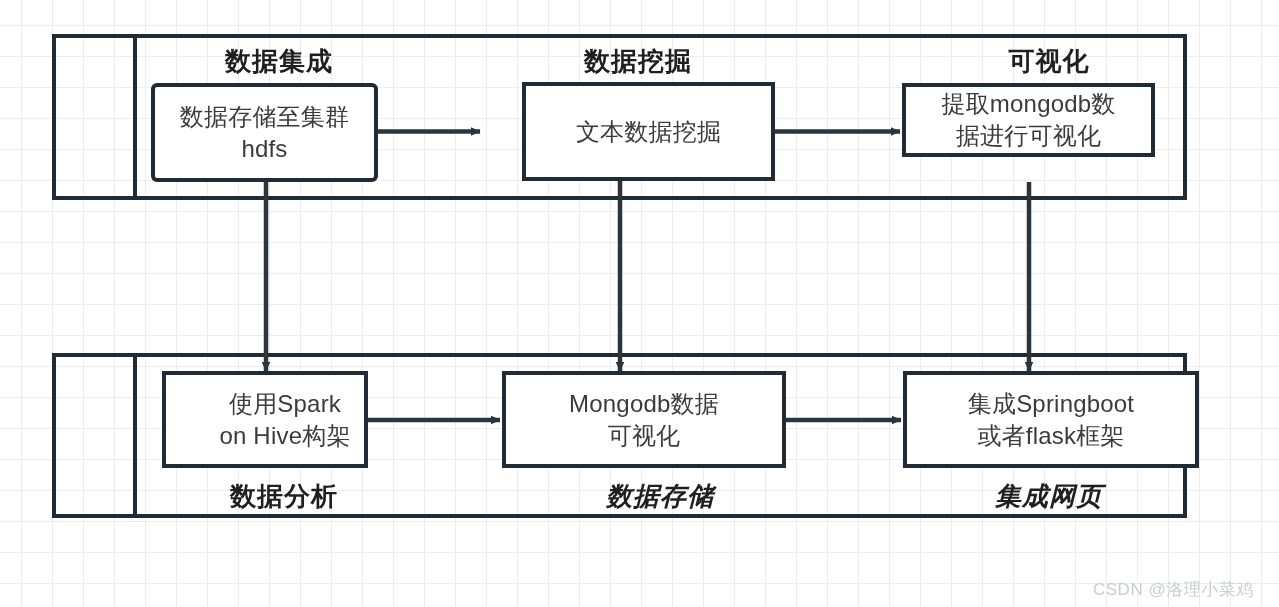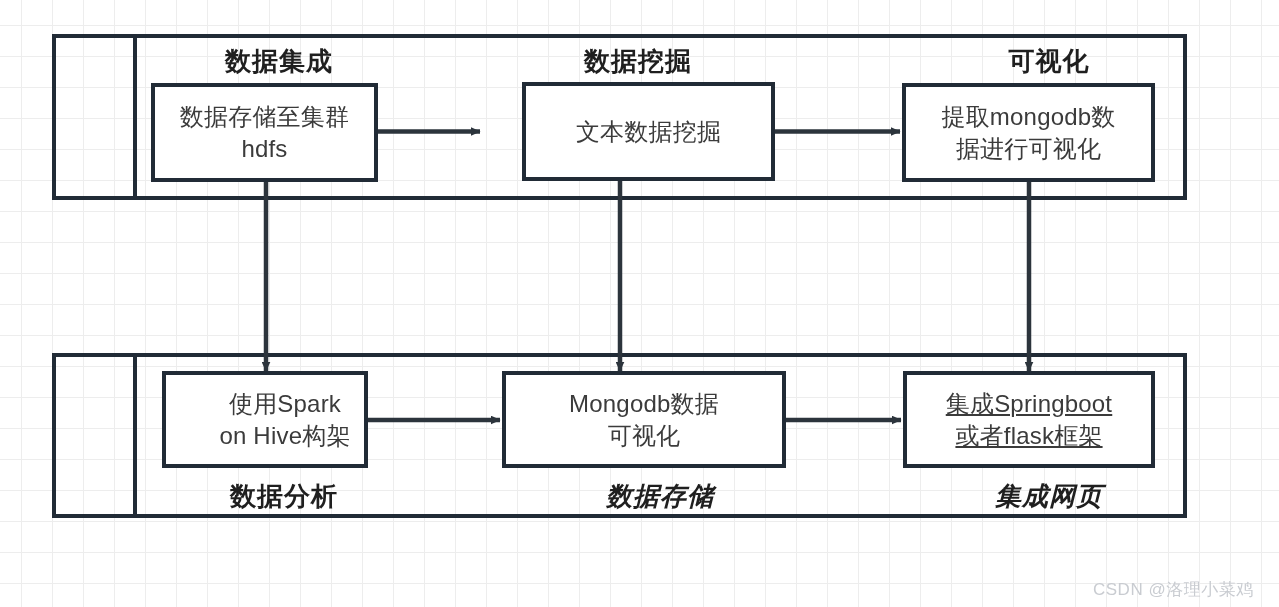--- a/index.html
+++ b/index.html
@@ -113,28 +113,28 @@
   </svg>
 
   <div class="phase-label" style="left:259px; top:44px;">数据集成</div>
   <div class="phase-label" style="left:618px; top:44px;">数据挖掘</div>
   <div class="phase-label" style="left:1029px; top:44px;">可视化</div>
 
   <div class="phase-label" style="left:264px; top:479px;">数据分析</div>
   <div class="phase-label" style="left:640px; top:479px;font-style:italic;">数据存储</div>
   <div class="phase-label" style="left:1029px; top:479px;font-style:italic;">集成网页</div>
 
-  <div class="node" style="left:151px; top:83px; width:227px; height:99px;">数据存储至集群
+  <div class="node" style="left:151px; top:83px; width:227px; height:99px;border-radius:6px;">数据存储至集群
 hdfs</div>
   <div class="node" style="left:482px; top:82px; width:253px; height:99px;margin-left:40px;">文本数据挖掘</div>
-  <div class="node" style="left:902px; top:83px; width:253px; height:99px;">提取mongodb数
+  <div class="node" style="left:902px; top:83px; width:253px; height:74px;">提取mongodb数
 据进行可视化</div>
 
   <div class="node" style="left:162px; top:371px; width:206px; height:97px;padding-left:40px;">使用Spark
 on Hive构架</div>
   <div class="node" style="left:502px; top:371px; width:284px; height:97px;">Mongodb数据
 可视化</div>
-  <div class="node" style="left:903px; top:371px; width:252px; height:97px;text-decoration:underline;">集成Springboot
+  <div class="node" style="left:903px; top:371px; width:296px; height:97px;">集成Springboot
 或者flask框架</div>
 
   <div class="watermark" style="left:1093px; top:578px;">CSDN @洛理小菜鸡</div>
 
 </div>
 
 </body></html>

